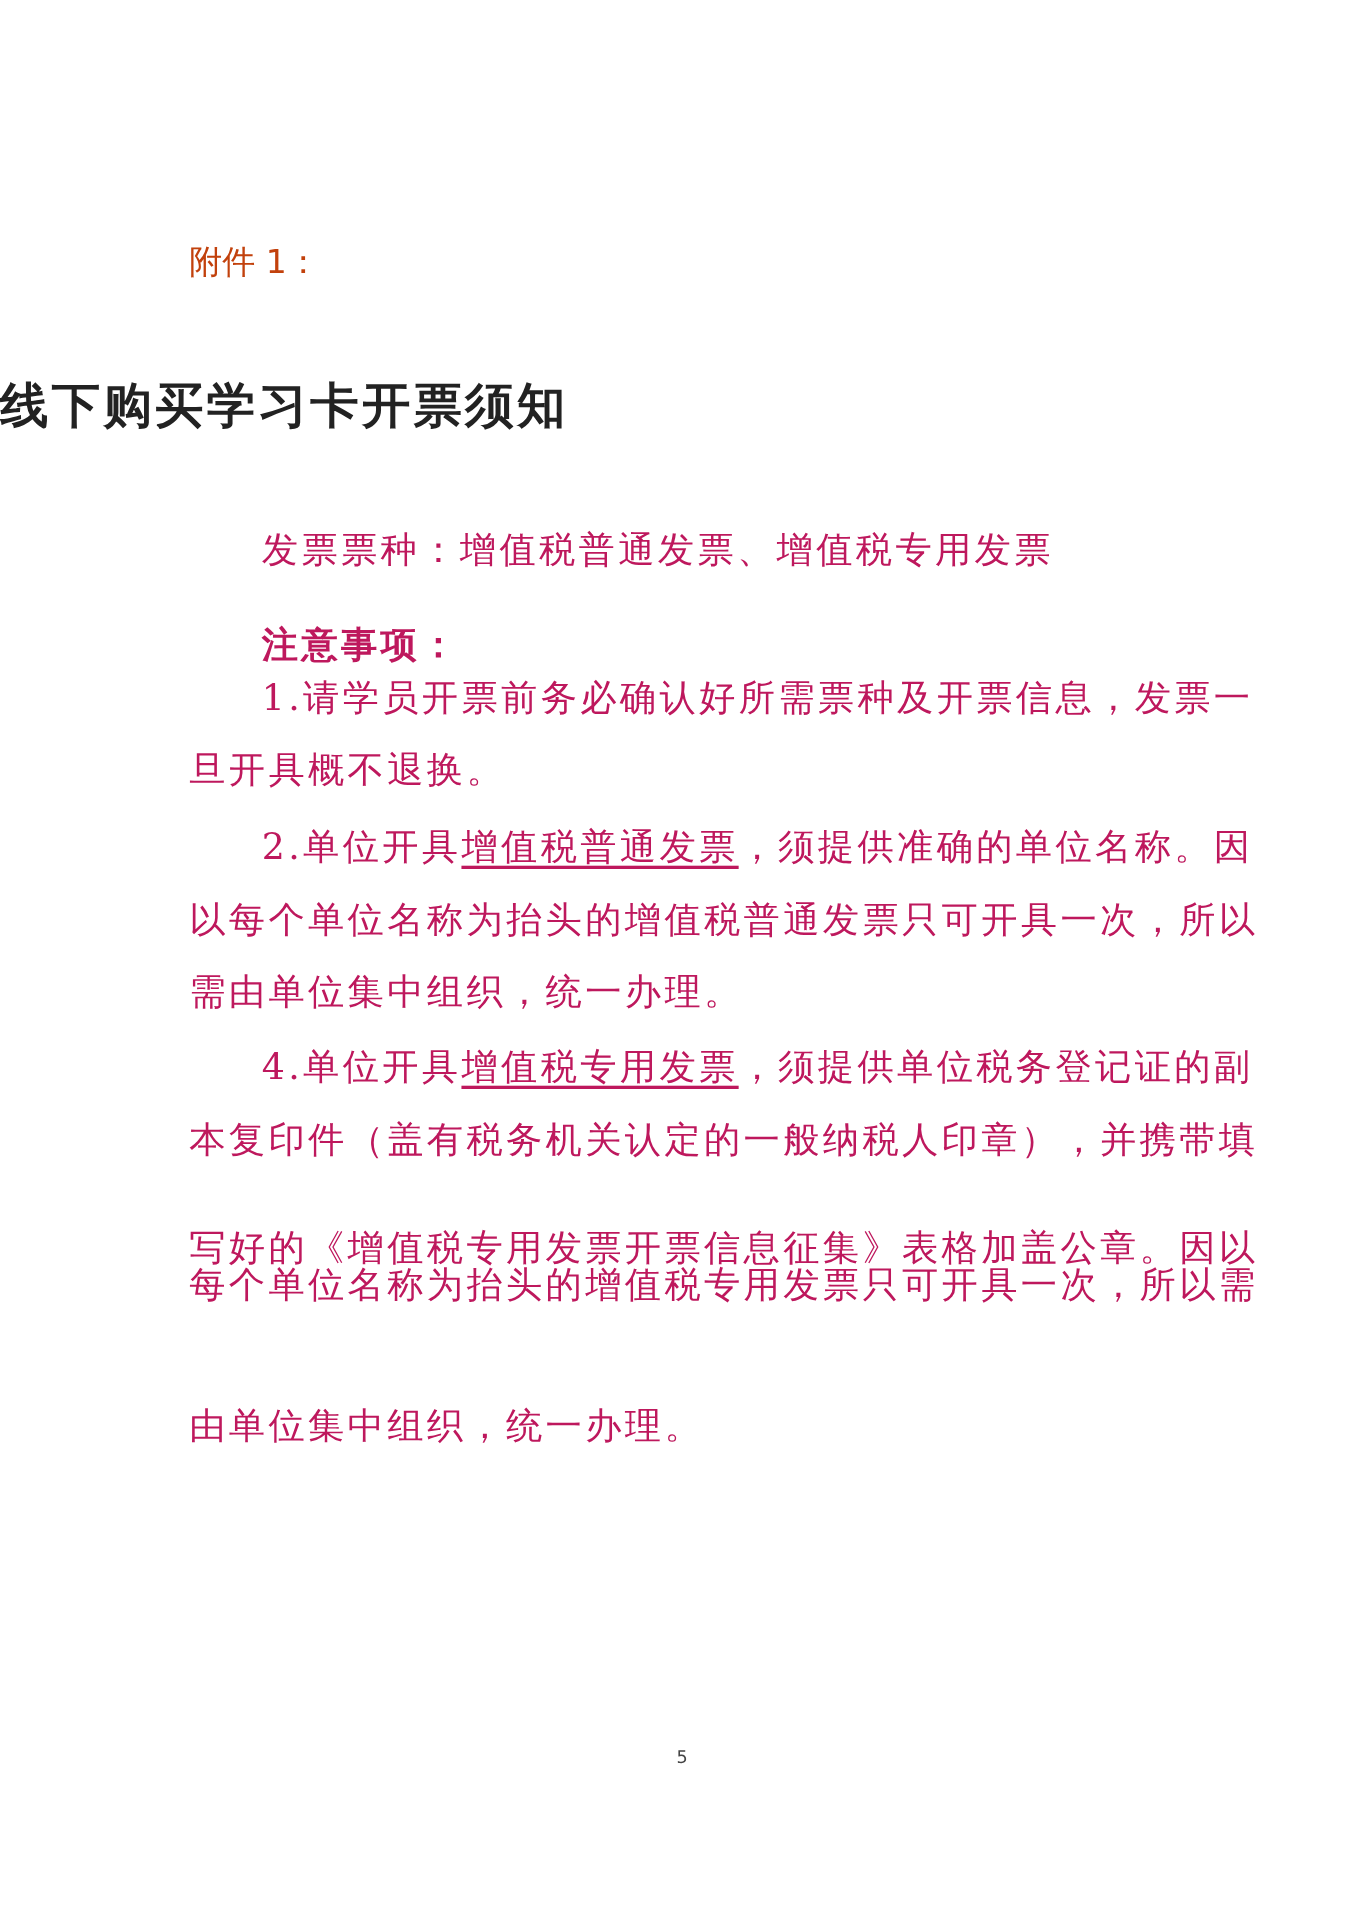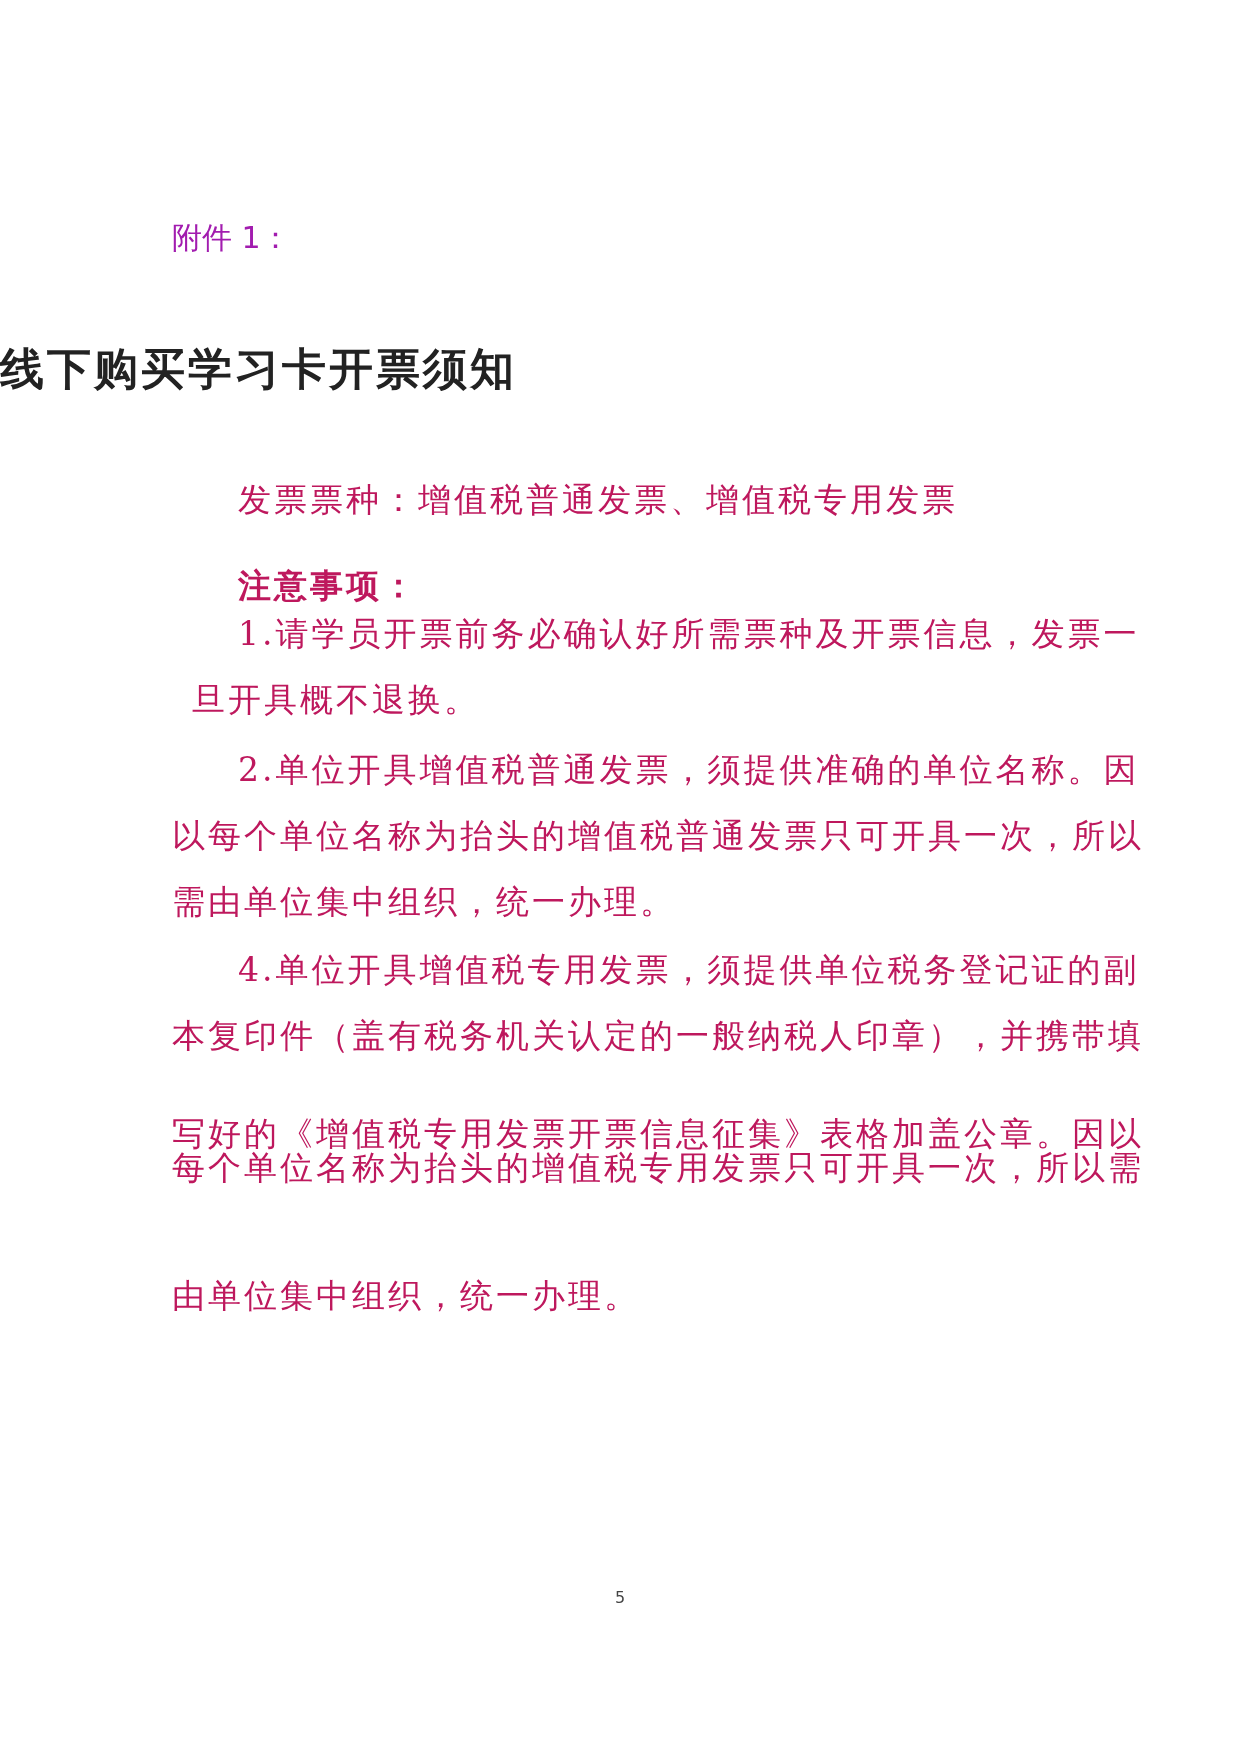--- a/index.html
+++ b/index.html
@@ -1,38 +1,38 @@
 <!DOCTYPE html>
 <html><head>
 <meta charset="utf-8">
 <style>
   html, body { margin: 0; padding: 0; background: #ffffff; }
   body { width: 1240px; height: 1753px; position: relative; overflow: hidden;
          font-family: "DejaVu Serif", "Liberation Serif", serif; color: #222; }
-  .attachment { position: absolute; left: 172px; top: 218px; font-family: "DejaVu Sans", "Liberation Sans", sans-serif; font-size: 30px; color: #a21caf; }
+  .attachment { position: absolute; left: 172px; top: 218px; font-family: "DejaVu Sans", "Liberation Sans", sans-serif; font-size: 30px; color: #c2410c; }
   .title { position: absolute; left: 0; width: 1240px; top: 340px; text-align: left; font-size: 44px; font-weight: bold; letter-spacing: 3px; color: #222; }
   .line { position: absolute; left: 172px; font-size: 33px; letter-spacing: 3px; white-space: nowrap; color: #be185d; }
   .indent { left: 238px; }
   .bold { font-weight: bold; }
-  .u { text-underline-offset: 6px; }
+  .u { text-decoration: underline; text-underline-offset: 6px; }
   .pagenum { position: absolute; left: 0; width: 1240px; top: 1588px; text-align: center; font-family: "DejaVu Sans", sans-serif; font-size: 16px; color: #444; }
 </style>
 </head>
 <body>
 
 <div class="attachment">附件 1：</div>
 
 <div class="title">线下购买学习卡开票须知</div>
 
 <div class="line indent" style="top:478px;"><span>发票票种：</span><span>增值税普通发票、增值税专用发票</span></div>
 
 <div class="line indent bold" style="top:564px;">注意事项：</div>
 
 <div class="line indent" style="top:612px;">1.请学员开票前务必确认好所需票种及开票信息，发票一</div>
-<div class="line" style="top:678px;margin-left:20px;">旦开具概不退换。</div>
+<div class="line" style="top:678px;">旦开具概不退换。</div>
 
 <div class="line indent" style="top:748px;"><span>2.单位开具</span><span class="u">增值税普通发票</span><span>，须提供准确的单位名称。因</span></div>
 <div class="line" style="top:814px;">以每个单位名称为抬头的增值税普通发票只可开具一次，所以</div>
 <div class="line" style="top:880px;">需由单位集中组织，统一办理。</div>
 
 <div class="line indent" style="top:948px;"><span>4.单位开具</span><span class="u">增值税专用发票</span><span>，须提供单位税务登记证的副</span></div>
 <div class="line" style="top:1014px;">本复印件（盖有税务机关认定的一般纳税人印章），并携带填</div>
 <div class="line" style="top:1080px;margin-top:32px;">写好的《增值税专用发票开票信息征集》表格加盖公章。因以</div>
 <div class="line" style="top:1146px;">每个单位名称为抬头的增值税专用发票只可开具一次，所以需</div>
 <div class="line" style="top:1274px;">由单位集中组织，统一办理。</div>

